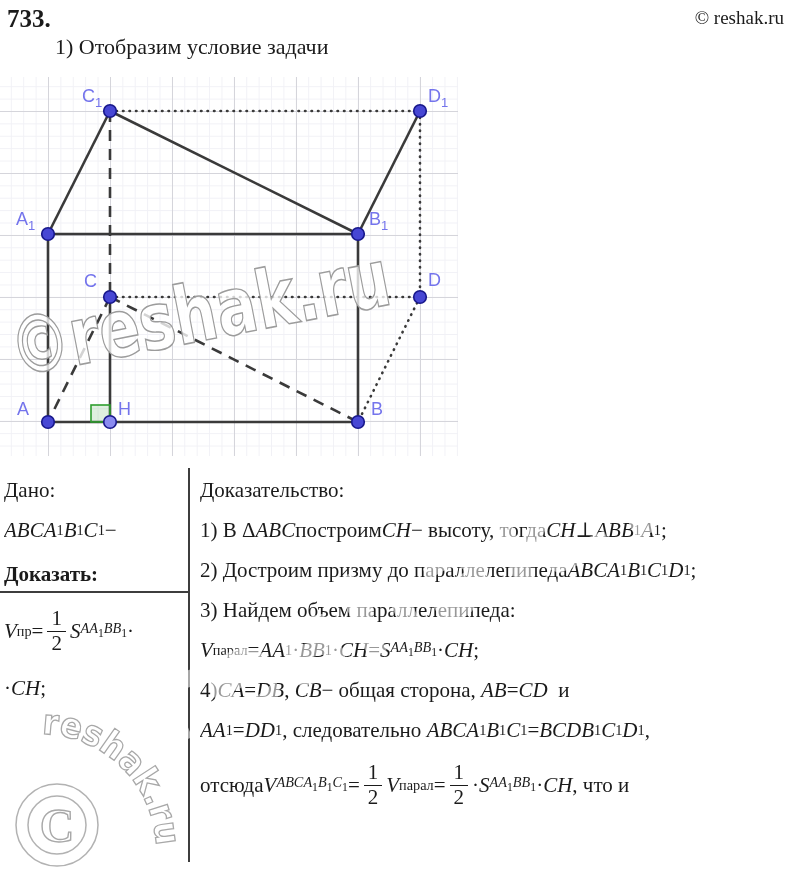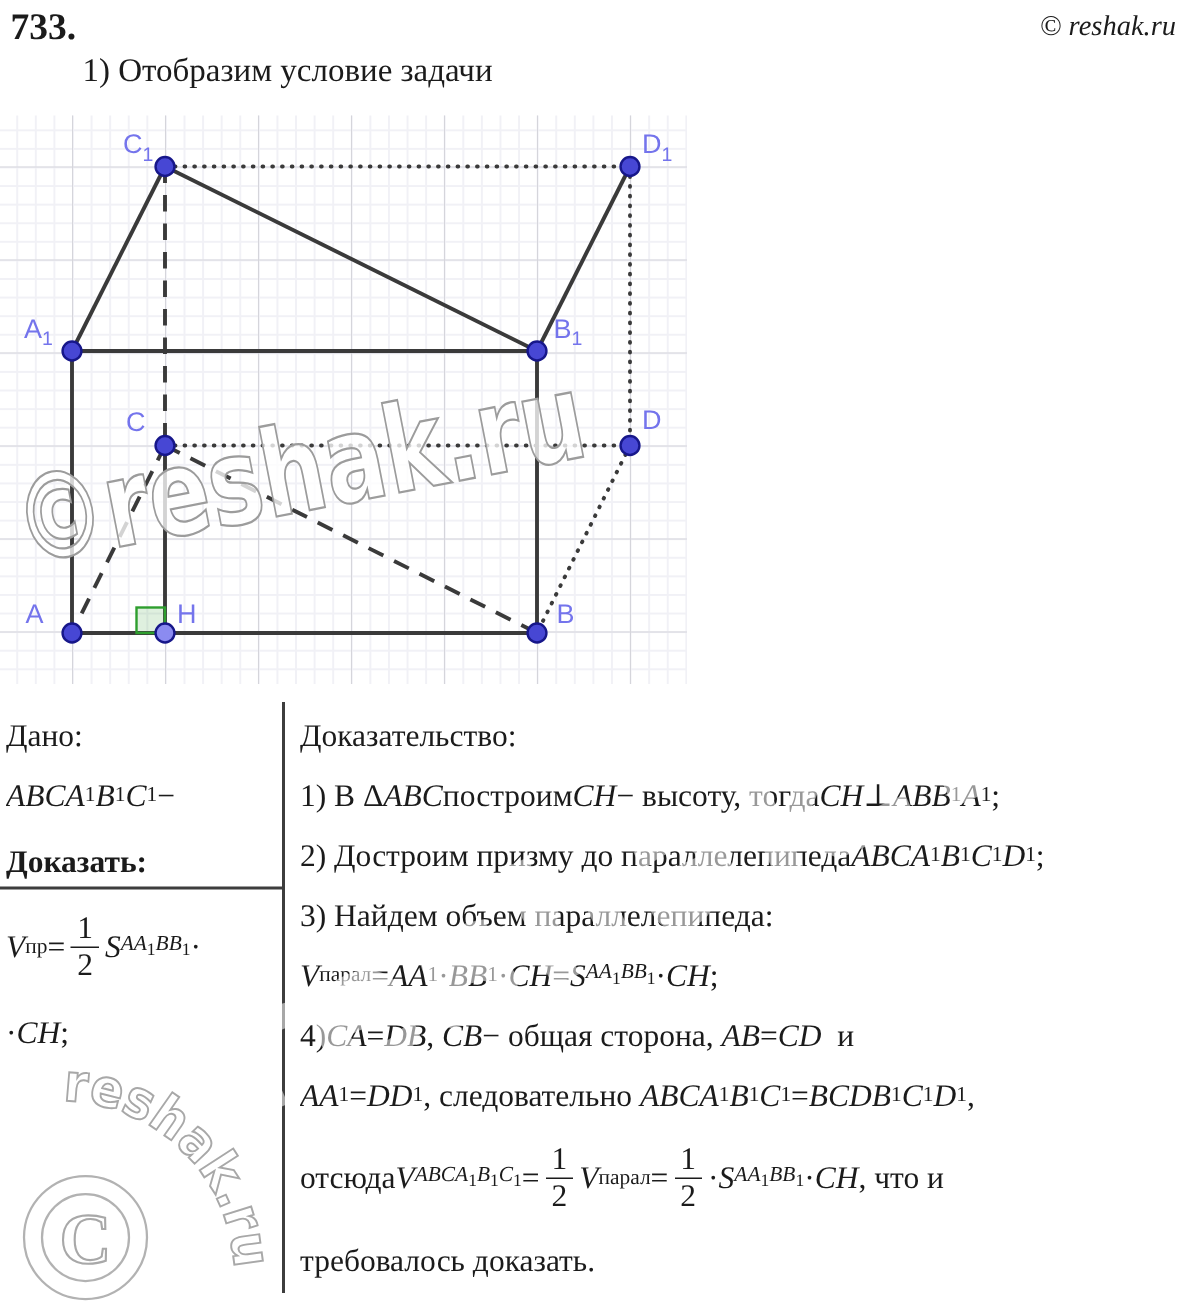--- a/index.html
+++ b/index.html
@@ -1,19 +1,19 @@
 <!DOCTYPE html>
 <html><head>
 <meta charset="utf-8">
 <style>
   html,body{margin:0;padding:0;background:#fff;}
   .page{position:relative;width:793px;height:872px;background:#ffffff;overflow:hidden;
         font-family:"Liberation Serif","DejaVu Serif",serif;color:#1b1b1b;}
   .hdr-num{position:absolute;left:7px;top:5px;font-size:25px;font-weight:bold;white-space:nowrap;text-align:center;}
-  .hdr-credit{position:absolute;right:9px;top:7px;font-size:19px;white-space:nowrap;font-style:italic;}
+  .hdr-credit{position:absolute;right:9px;top:7px;font-size:19px;white-space:nowrap;}
   .step-title{position:absolute;left:7px;top:34px;font-size:22px;white-space:nowrap;margin-left:48px;}
 
   
   .diagram{position:absolute;left:0;top:77px;width:458px;height:379px;
     background-image:
       linear-gradient(to right,#d5d5db 1px,transparent 1px),
       linear-gradient(to bottom,#d5d5db 1px,transparent 1px),
       linear-gradient(to right,#f1f1f6 1px,transparent 1px),
       linear-gradient(to bottom,#f1f1f6 1px,transparent 1px);
     background-size:62px 62px,62px 62px,12.4px 12.4px,12.4px 12.4px;
@@ -115,21 +115,20 @@
     <div class="row"><i>V</i><sub>парал</sub> = <i>AA</i><sub>1</sub> · <i>BB</i><sub>1</sub> · <i>CH</i> = <i>S</i><sub><i>AA</i><sub>1</sub><i>BB</i><sub>1</sub></sub> · <i>CH</i>;</div>
     <div class="row">4) <i>CA</i> = <i>DB</i>,&nbsp; <i>CB</i> − общая сторона,&nbsp; <i>AB</i> = <i>CD</i>&nbsp; и</div>
     <div class="row"><i>AA</i><sub>1</sub> = <i>DD</i><sub>1</sub>, следовательно&nbsp; <i>ABCA</i><sub>1</sub><i>B</i><sub>1</sub><i>C</i><sub>1</sub> = <i>BCDB</i><sub>1</sub><i>C</i><sub>1</sub><i>D</i><sub>1</sub>,</div>
     <div class="row tall">отсюда <i>V</i><sub><i>ABCA</i><sub>1</sub><i>B</i><sub>1</sub><i>C</i><sub>1</sub></sub> = <span class="frac">
           <span>1</span>
           <span>2</span>
         </span><i>V</i><sub>парал</sub> = <span class="frac">
           <span>1</span>
           <span>2</span>
         </span> · <i>S</i><sub><i>AA</i><sub>1</sub><i>BB</i><sub>1</sub></sub> · <i>CH</i>, что и</div>
-    <div class="row">требовалось доказать.</div>
   </div>
 
   <div class="ghost-wm">reshak.ru</div>
 
   <svg class="corner-wm" width="192" height="178" viewBox="0 0 192 178">
     <defs>
       <path id="wm-arc" d="M 40 42 A 116 116 0 0 1 154 152" fill="none"></path>
     </defs>
     <text font-size="35" font-weight="bold" font-family="'DejaVu Sans',sans-serif" fill="rgba(255,255,255,0.85)" stroke="#a8a8a8" stroke-width="1.3">
       <textPath href="#wm-arc" textLength="176" lengthAdjust="spacingAndGlyphs">reshak.ru</textPath>

